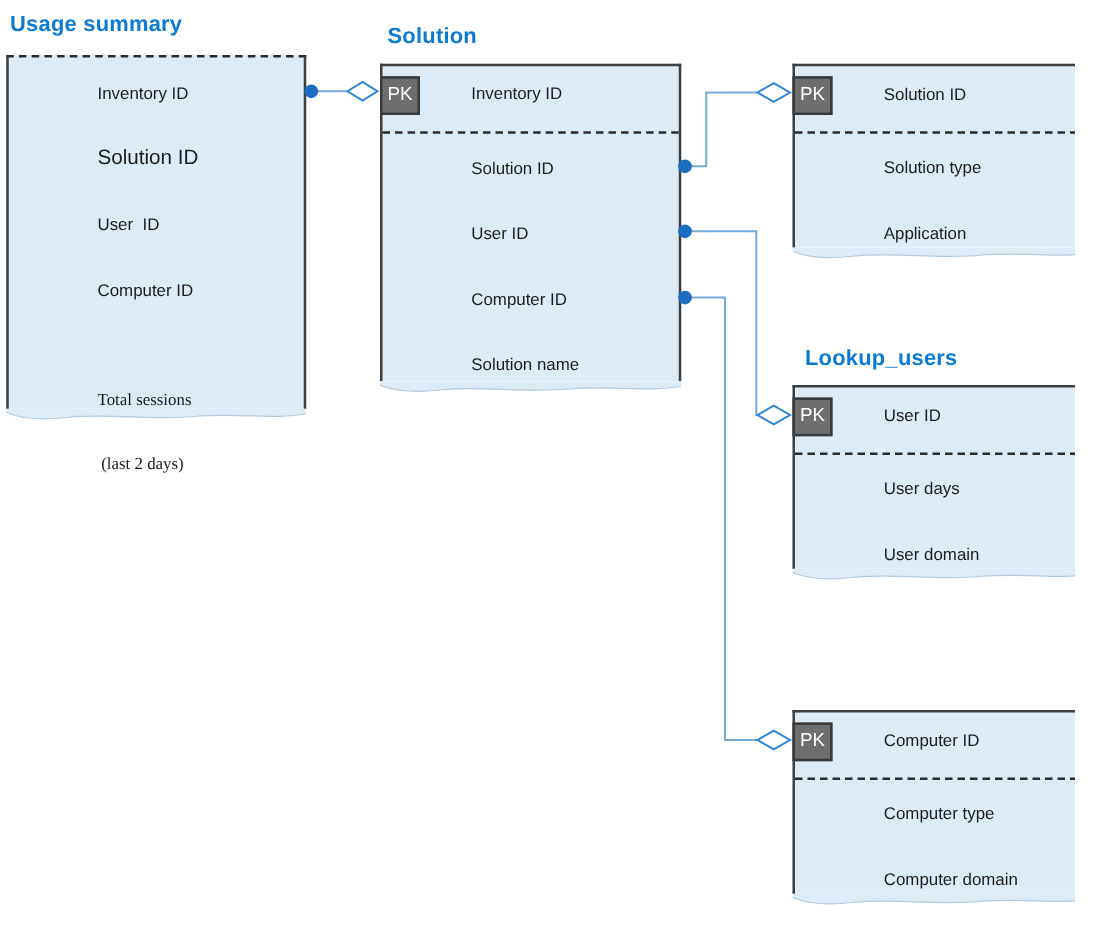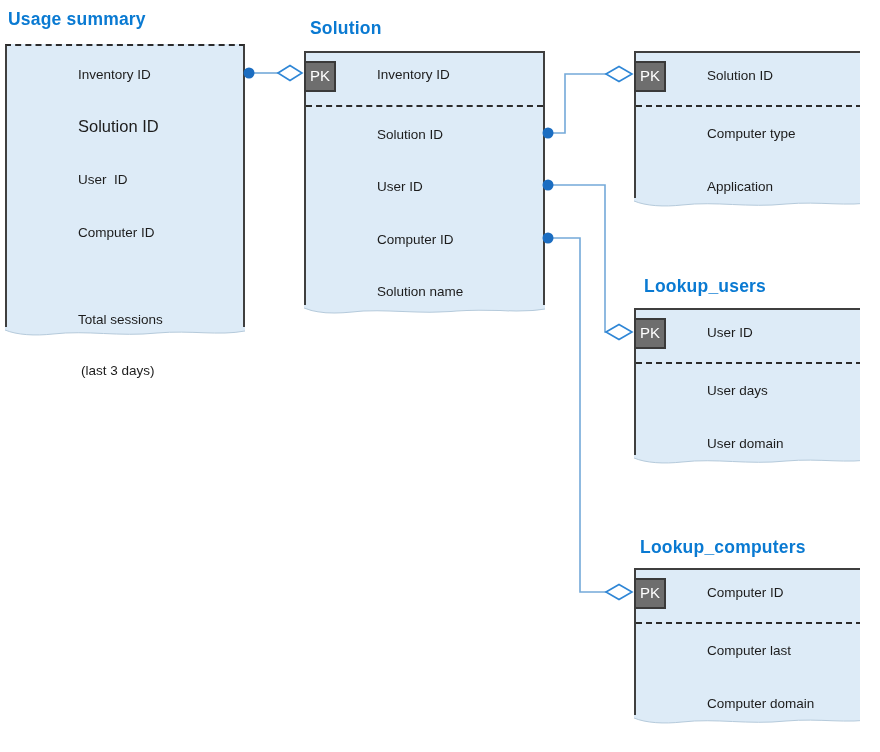--- a/index.html
+++ b/index.html
@@ -19,21 +19,21 @@
     background:var(--table-fill,#ddebf7);
     border:2px solid var(--table-border,#3f3f3f); border-bottom:none;
   }
   .torn-top { border-top:2px dashed #2b2b2b; }
   .field {
     position:absolute; left:71px; height:22px; line-height:22px;
     font-size:13.5px; color:var(--text-color,#1c1c1c); white-space:pre;
   }
   .field.lg { font-size:16.5px; }
   .field.two-line { line-height:17px; height:34px; }
-  .field.two-line span { display:block; }
+  .field.two-line span { display:block;font-family:Liberation Serif, serif; }
   .field.two-line .sub { padding-left:3px; }
   .pk-badge {
     position:absolute; left:-2px; top:8px; width:32px; height:31px;
     box-sizing:border-box; background:var(--pk-fill,#6e6e6e);
     border:2px solid var(--pk-border,#3a3a3a);
     color:var(--pk-text,#fff); font-size:15px; text-align:center; line-height:26px;
   }
   .pk-sep { position:absolute; left:0; width:100%; border-top:2px dashed #2b2b2b; }
   .wave { position:absolute; left:0; bottom:0; width:100%; height:10px; display:block; }
   .wave-fill { fill:var(--table-fill,#ddebf7); }
@@ -44,31 +44,30 @@
   .diamond { fill:#ffffff; stroke:var(--diamond-stroke,#2e86d6); stroke-width:1.6; }
 </style>
 </head>
 <body>
 
 <div class="canvas">
 
   <div class="tbl-title" style="left:8px;top:9px">Usage summary</div>
   <div class="tbl-title" style="left:310px;top:18px">Solution</div>
   <div class="tbl-title" style="left:644px;top:276px">Lookup_users</div>
-  <div class="tbl-title" style="left:640px;top:537px">Lookup_computers</div>
 
   <div class="erd-table" style="left:5px;top:44px;width:240px;height:293px">
     <div class="tbl-body torn-top" style="height:283px">
       <div class="field" style="top:18px">Inventory ID</div>
       <div class="field lg" style="top:69px">Solution ID</div>
       <div class="field" style="top:123px">User  ID</div>
       <div class="field" style="top:176px">Computer ID</div>
       <div class="field two-line" style="top:231px">
         <span>Total sessions</span>
-        <span class="sub">(last 3 days)</span>
+        <span class="sub">(last 2 days)</span>
       </div>
     </div>
     <svg class="wave" viewBox="0 0 240 10" preserveAspectRatio="none">
       <path class="wave-fill" d="M0 0 H240 V4 C214 9 186 3 152 6 C114 10 82 3 48 7 C30 9 12 8 0 3 Z"></path>
       <path class="wave-edge" d="M240 4 C214 9 186 3 152 6 C114 10 82 3 48 7 C30 9 12 8 0 3"></path>
     </svg>
   </div>
 
   <div class="erd-table" style="left:304px;top:51px;width:241px;height:264px">
     <div class="tbl-body" style="height:254px">
@@ -84,21 +83,21 @@
       <path class="wave-fill" d="M0 0 H240 V4 C214 9 186 3 152 6 C114 10 82 3 48 7 C30 9 12 8 0 3 Z"></path>
       <path class="wave-edge" d="M240 4 C214 9 186 3 152 6 C114 10 82 3 48 7 C30 9 12 8 0 3"></path>
     </svg>
   </div>
 
   <div class="erd-table" style="left:634px;top:51px;width:240px;height:157px">
     <div class="tbl-body" style="height:147px">
       <div class="pk-badge">PK</div>
       <div class="field" style="top:12px">Solution ID</div>
       <div class="pk-sep" style="top:52px"></div>
-      <div class="field" style="top:70px">Computer type</div>
+      <div class="field" style="top:70px">Solution type</div>
       <div class="field" style="top:123px">Application</div>
     </div>
     <svg class="wave" viewBox="0 0 240 10" preserveAspectRatio="none">
       <path class="wave-fill" d="M0 0 H240 V4 C214 9 186 3 152 6 C114 10 82 3 48 7 C30 9 12 8 0 3 Z"></path>
       <path class="wave-edge" d="M240 4 C214 9 186 3 152 6 C114 10 82 3 48 7 C30 9 12 8 0 3"></path>
     </svg>
   </div>
 
   <div class="erd-table" style="left:634px;top:308px;width:240px;height:157px">
     <div class="tbl-body" style="height:147px">
@@ -112,21 +111,21 @@
       <path class="wave-fill" d="M0 0 H240 V4 C214 9 186 3 152 6 C114 10 82 3 48 7 C30 9 12 8 0 3 Z"></path>
       <path class="wave-edge" d="M240 4 C214 9 186 3 152 6 C114 10 82 3 48 7 C30 9 12 8 0 3"></path>
     </svg>
   </div>
 
   <div class="erd-table" style="left:634px;top:568px;width:240px;height:157px">
     <div class="tbl-body" style="height:147px">
       <div class="pk-badge">PK</div>
       <div class="field" style="top:12px">Computer ID</div>
       <div class="pk-sep" style="top:52px"></div>
-      <div class="field" style="top:70px">Computer last</div>
+      <div class="field" style="top:70px">Computer type</div>
       <div class="field" style="top:123px">Computer domain</div>
     </div>
     <svg class="wave" viewBox="0 0 240 10" preserveAspectRatio="none">
       <path class="wave-fill" d="M0 0 H240 V4 C214 9 186 3 152 6 C114 10 82 3 48 7 C30 9 12 8 0 3 Z"></path>
       <path class="wave-edge" d="M240 4 C214 9 186 3 152 6 C114 10 82 3 48 7 C30 9 12 8 0 3"></path>
     </svg>
   </div>
 
   <svg class="overlay" width="880" height="752" viewBox="0 0 880 752">
     <g>

